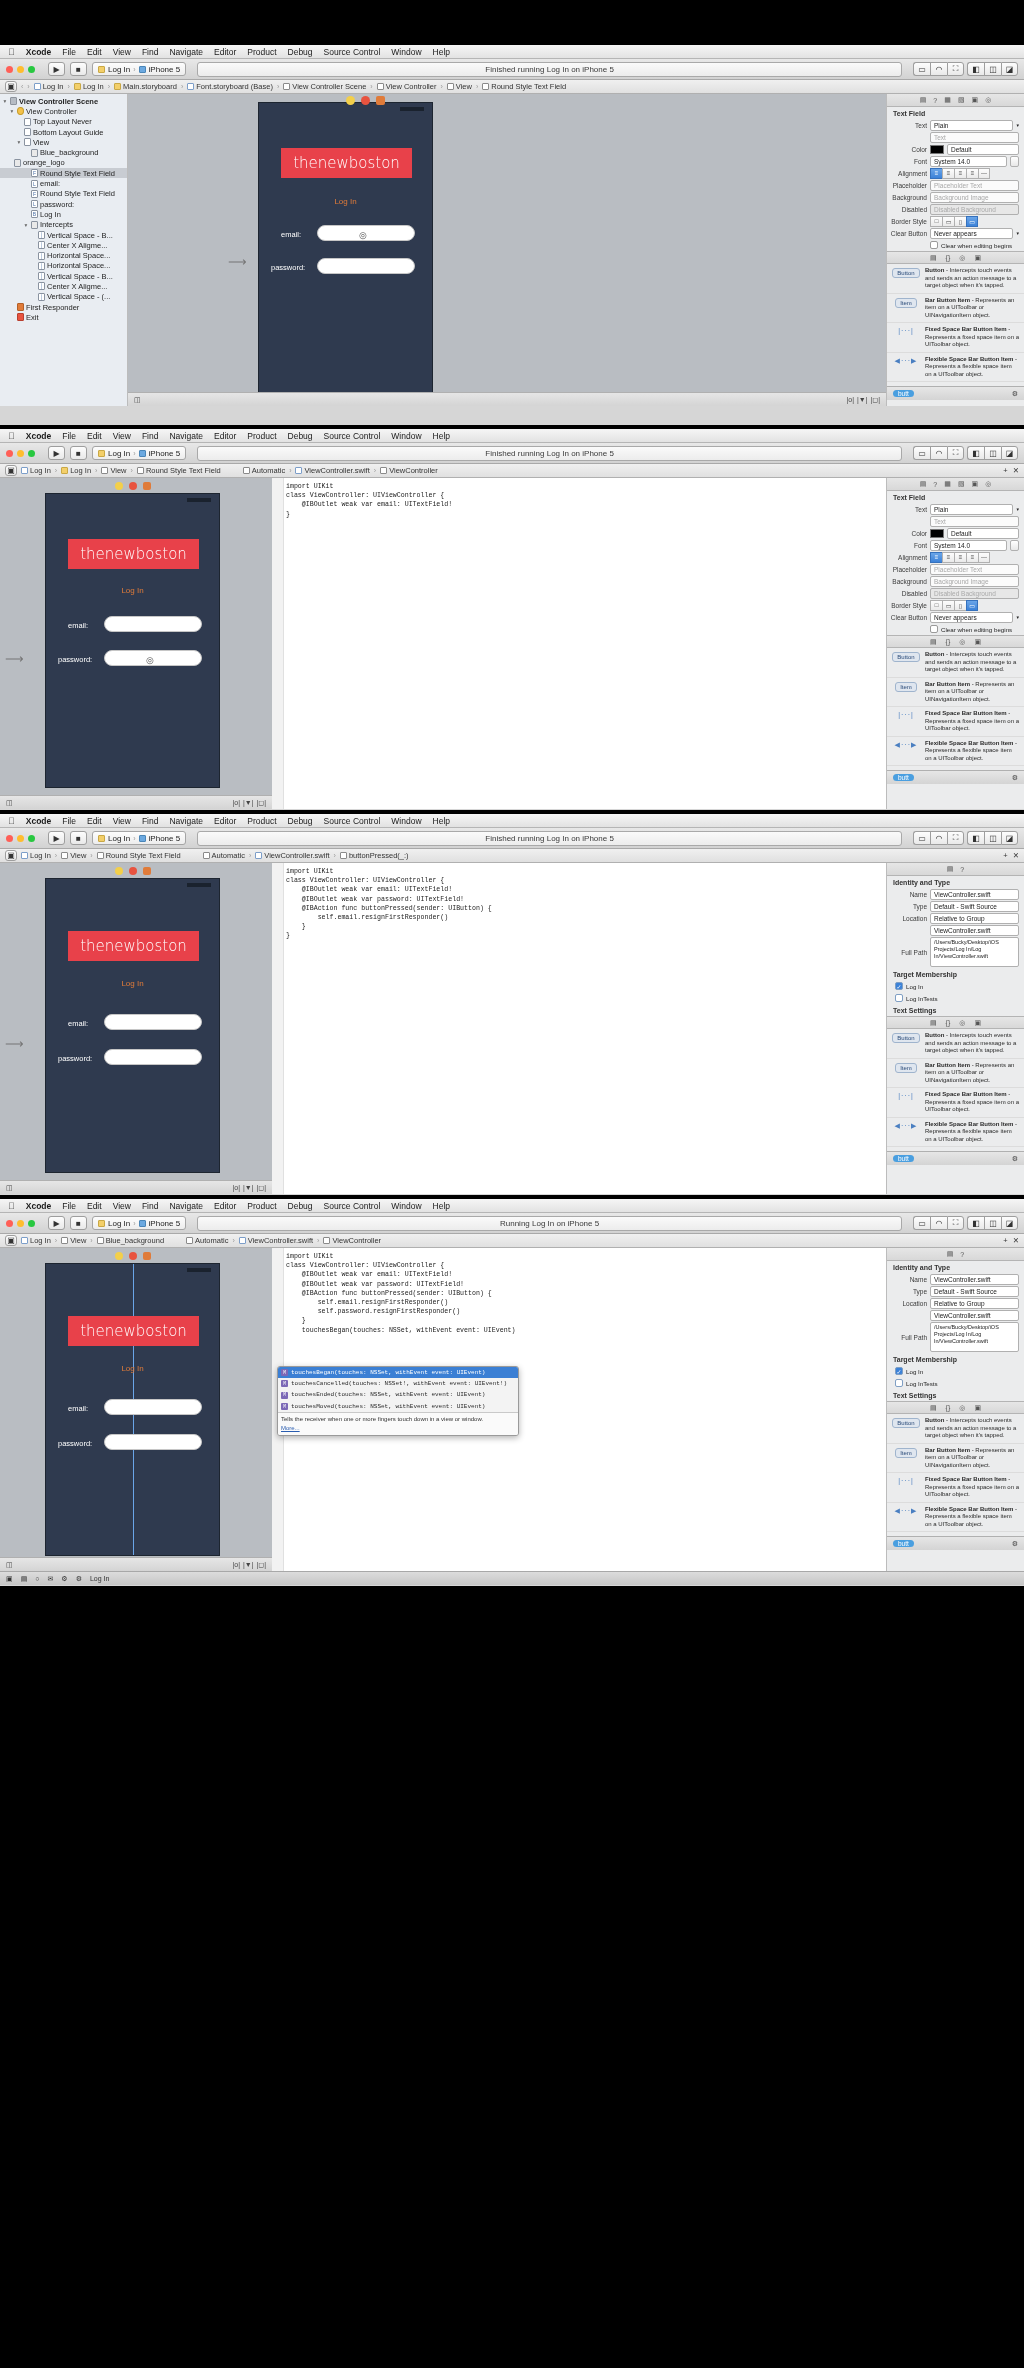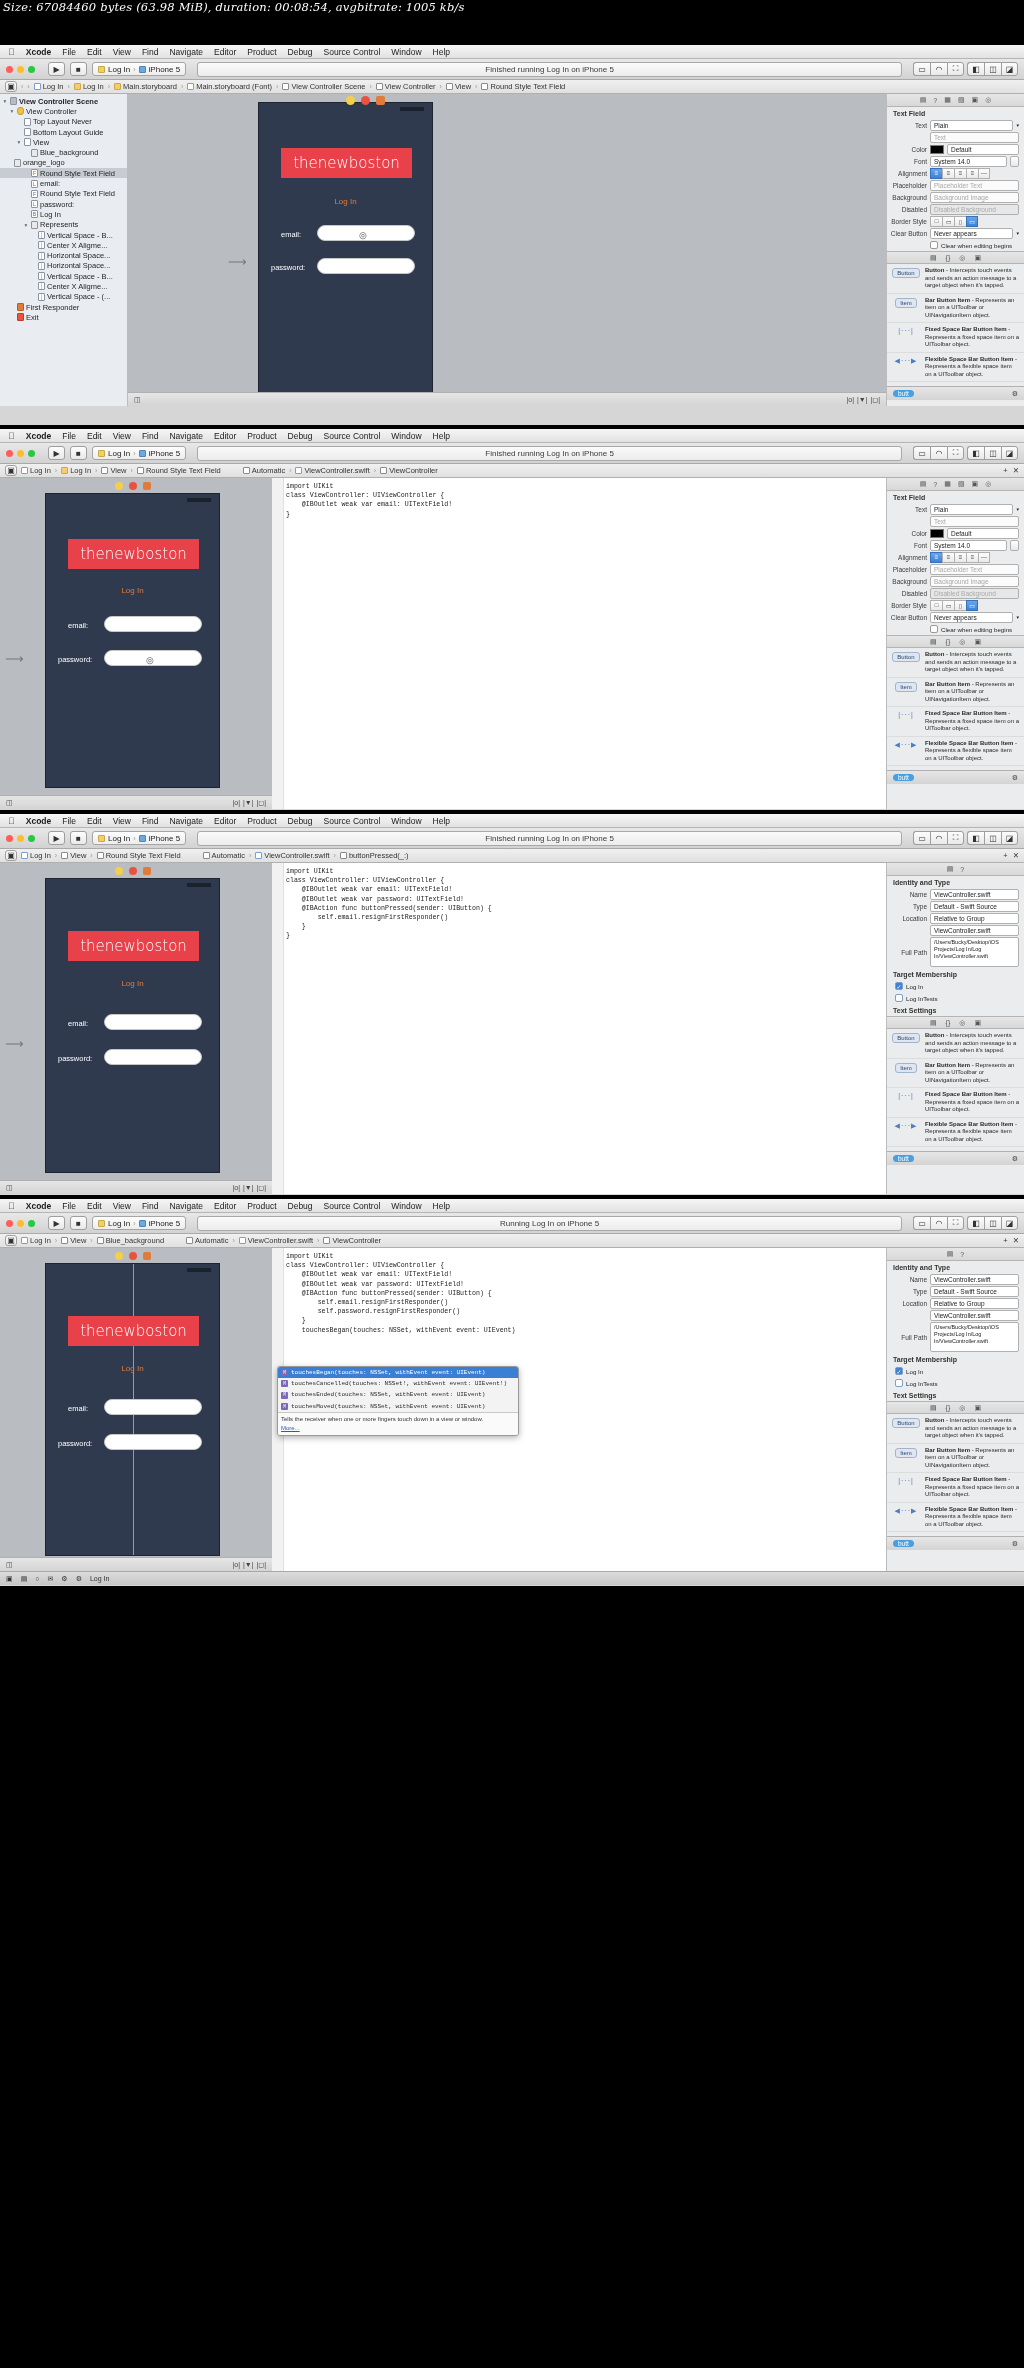--- a/index.html
+++ b/index.html
@@ -173,21 +173,20 @@
   .acdesc a{color:#2a5db0;}
 
   .dock { height:14px; background:linear-gradient(#dcdcdc,#c6c6c6); border-top:1px solid #a8a8a8;
           display:flex; align-items:center; gap:8px; padding:0 6px; font-size:7px; color:#333;}
   .spacer-blk { background:#000; }
 </style>
 </head>
 <body>
 
 <div class="vidinfo">
-  <div>Size: 67084460 bytes (63.98 MiB), duration: 00:08:54, avgbitrate: 1005 kb/s</div>
 </div>
 
 <div class="win" id="panel1" style="height:380px;">
   <div class="menubar">
     <span class="apple"></span>
     <span class="mi bold">Xcode</span>
     <span class="mi">File</span>
     <span class="mi">Edit</span>
     <span class="mi">View</span>
     <span class="mi">Find</span>
@@ -244,21 +243,21 @@
         <span>Log In</span>
       </span>
       <span class="chev">›</span>
     <span class="jbchip">
         <span class="sq yellow"></span>
         <span>Main.storyboard</span>
       </span>
       <span class="chev">›</span>
     <span class="jbchip">
         <span class="sq doc"></span>
-        <span>Main.storyboard (Font)</span>
+        <span>Font.storyboard (Base)</span>
       </span>
       <span class="chev">›</span>
     <span class="jbchip">
         <span class="sq"></span>
         <span>View Controller Scene</span>
       </span>
       <span class="chev">›</span>
     <span class="jbchip">
         <span class="sq"></span>
         <span>View Controller</span>
@@ -333,21 +332,21 @@
           <span>password:</span>
         </div>
         <div class="nav-item" style="padding-left: 23px;">
           <span class="tri"></span>
           <span class="nicon">B</span>
           <span>Log In</span>
         </div>
         <div class="nav-item" style="padding-left: 23px;">
           <span class="tri">▾</span>
           <span class="nicon c"></span>
-          <span>Represents</span>
+          <span>Intercepts</span>
         </div>
         <div class="nav-item" style="padding-left: 30px;">
           <span class="tri"></span>
           <span class="nicon">│</span>
           <span>Vertical Space - B...</span>
         </div>
         <div class="nav-item" style="padding-left: 30px;">
           <span class="tri"></span>
           <span class="nicon">│</span>
           <span>Center X Aligme...</span>

